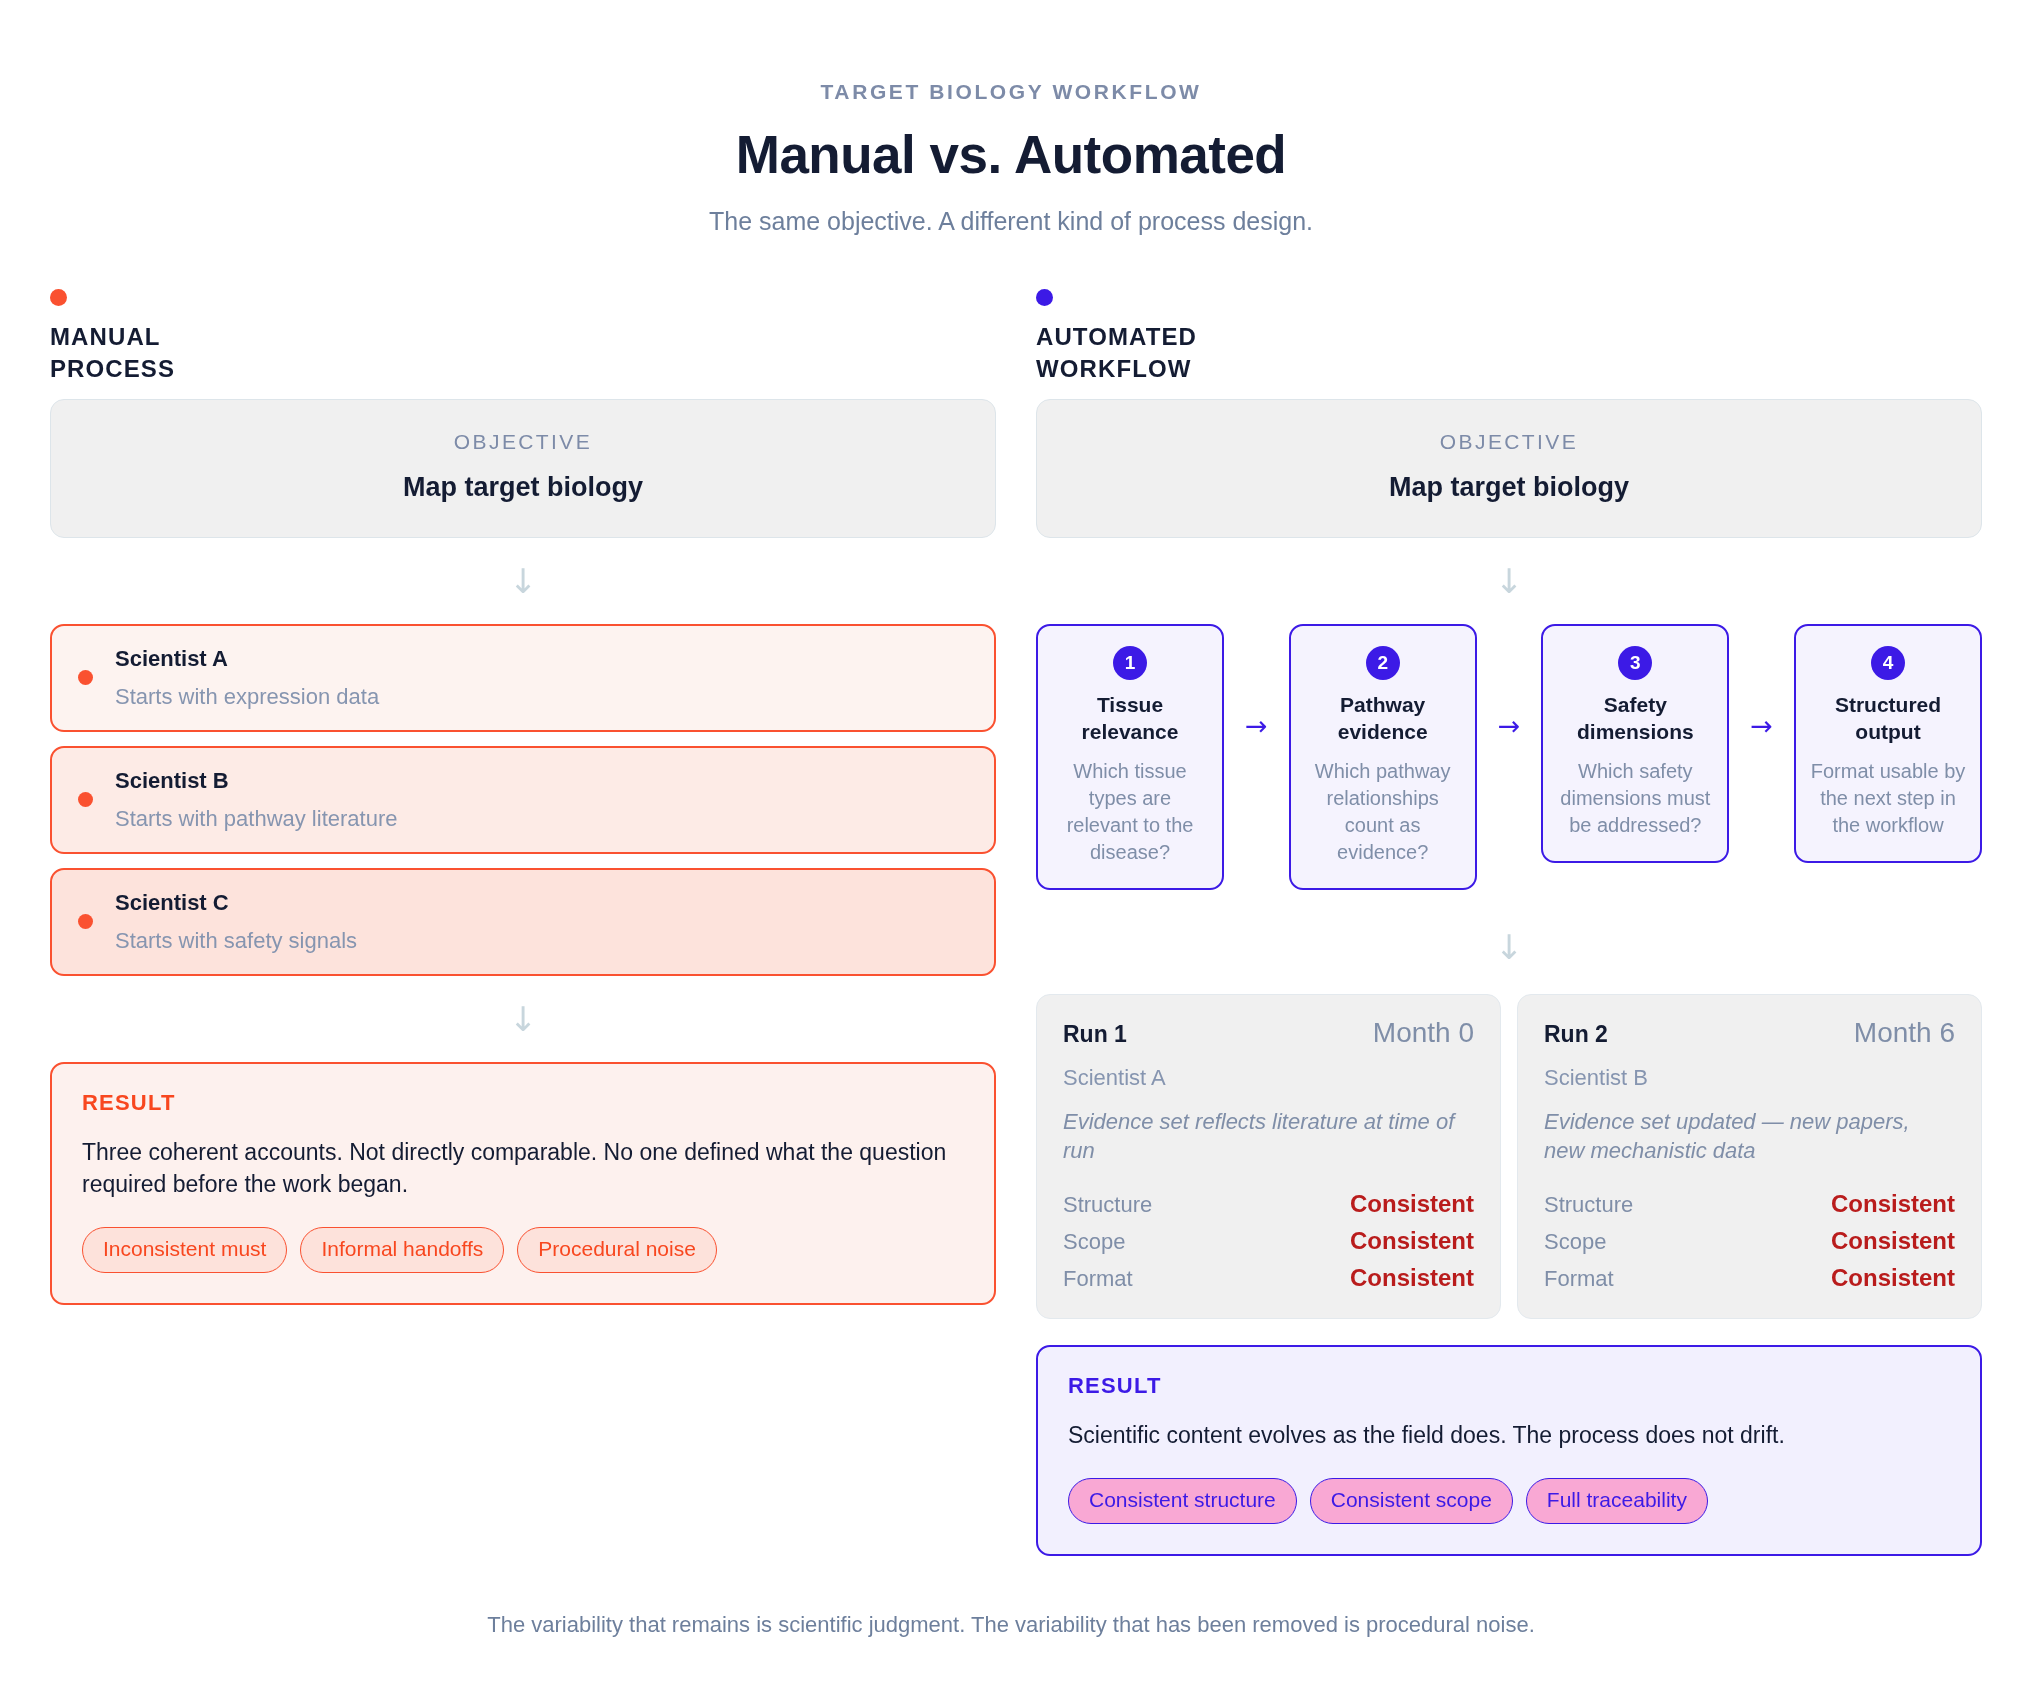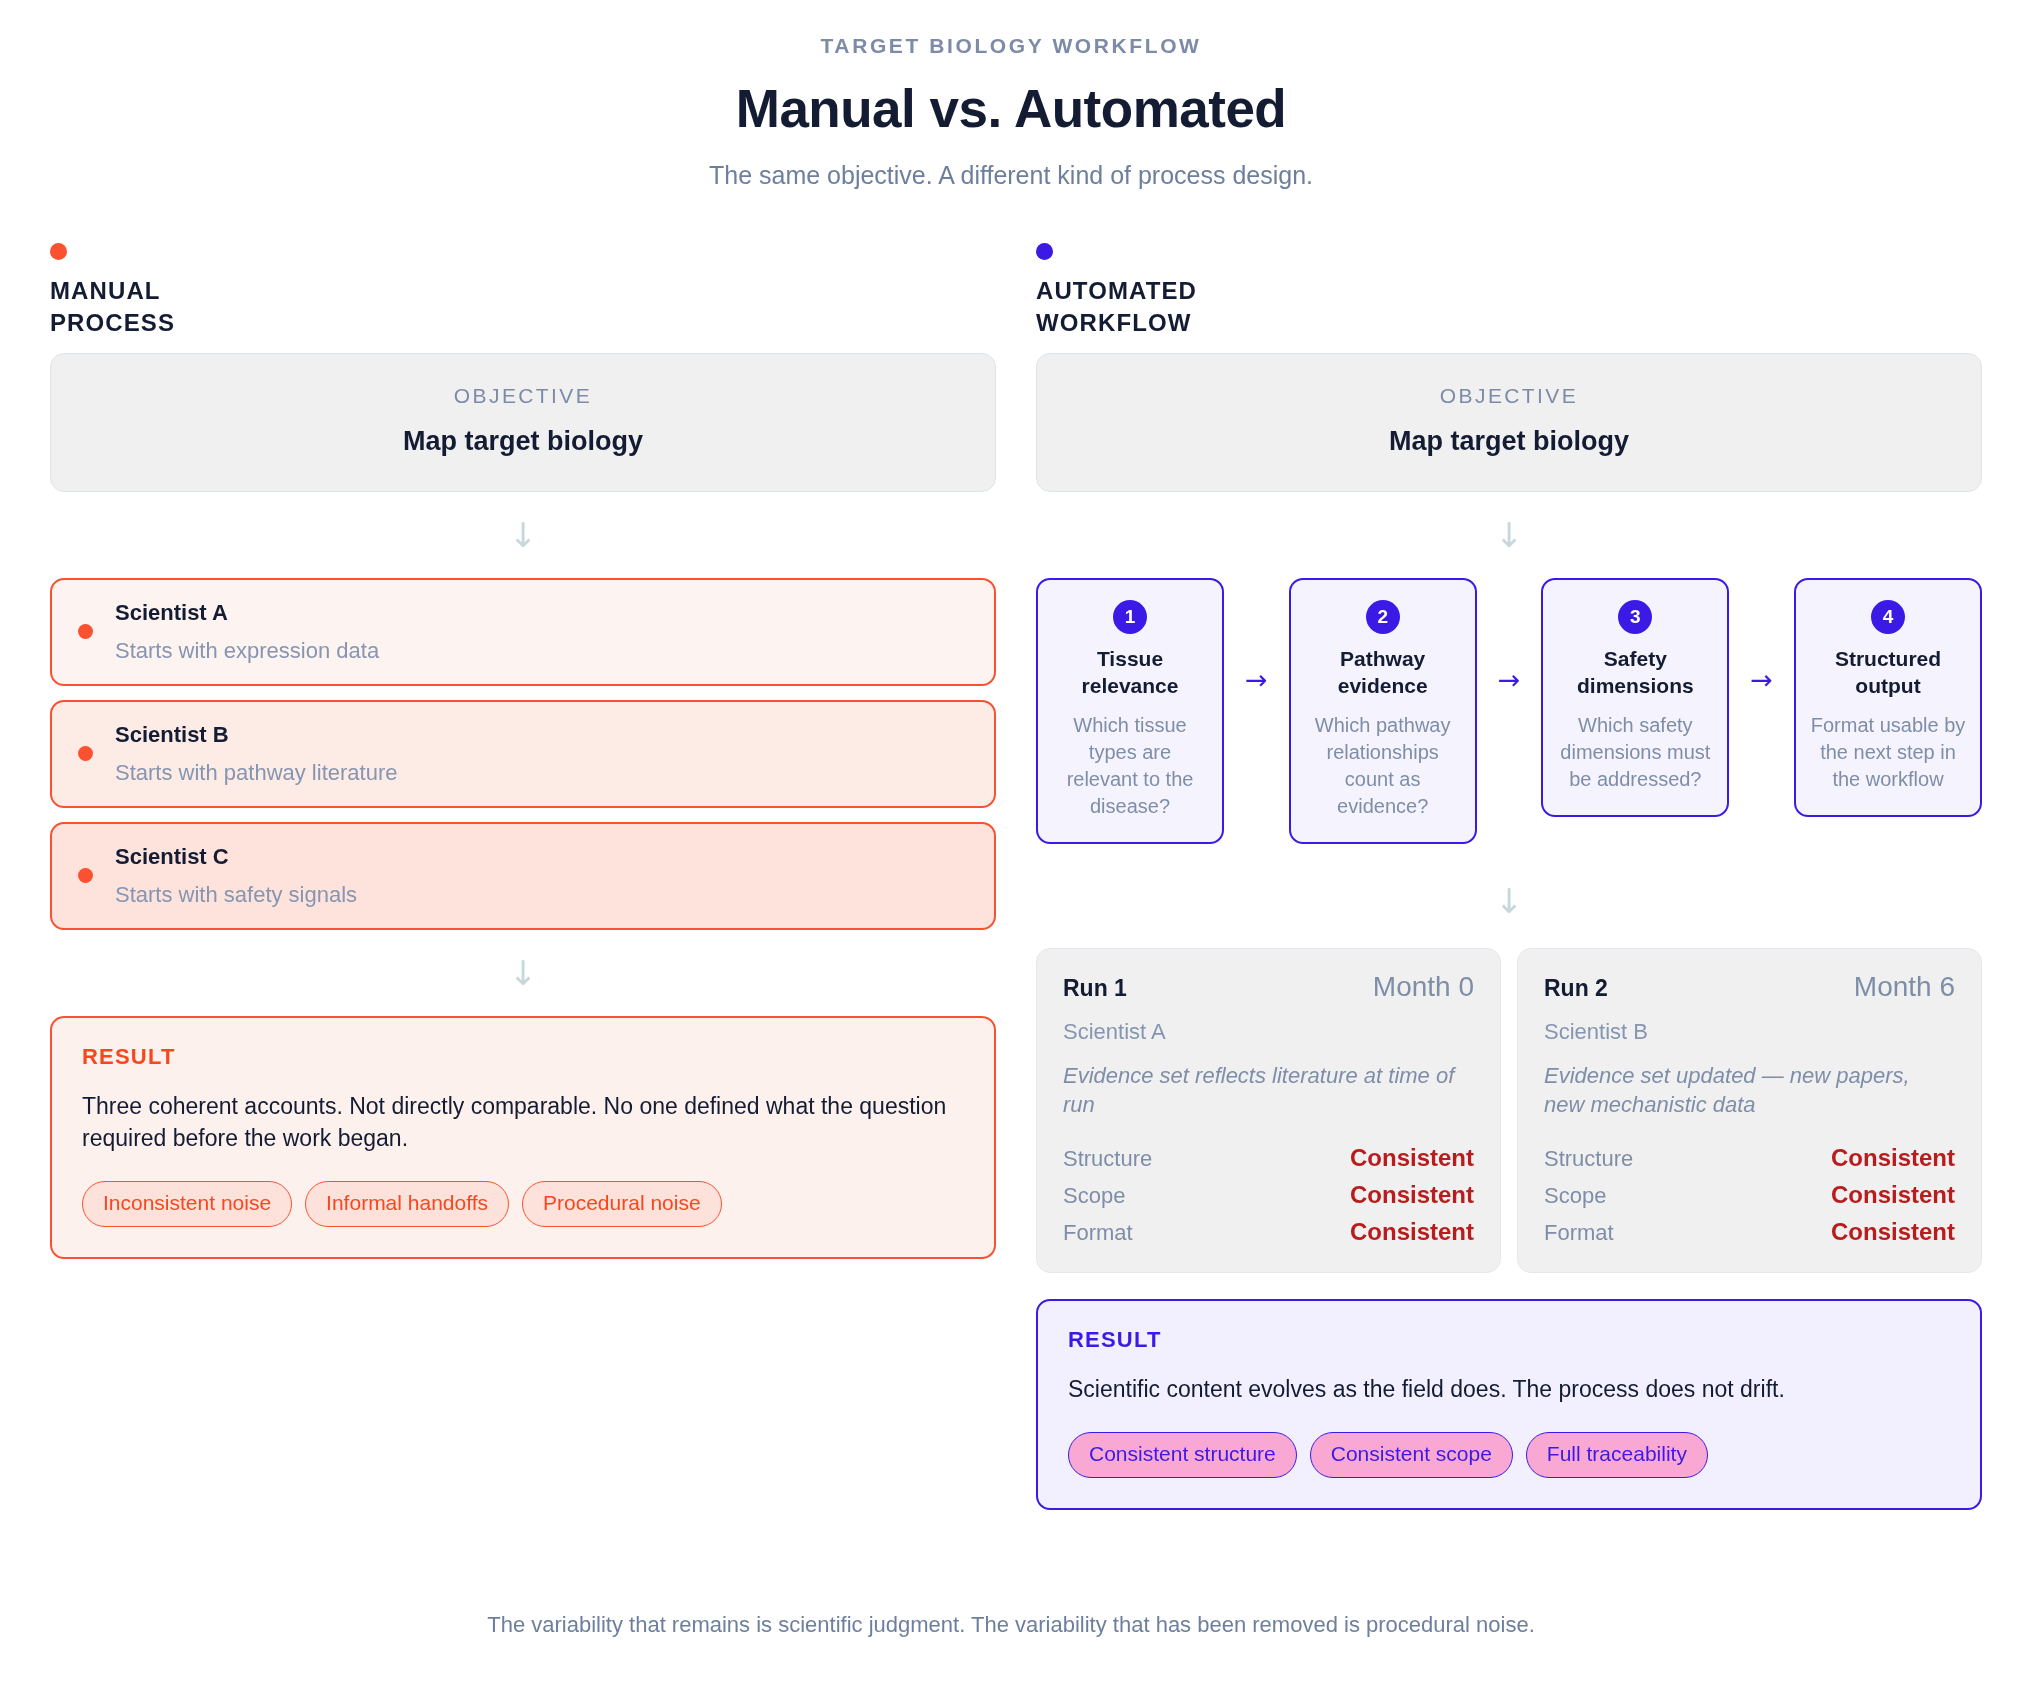--- a/index.html
+++ b/index.html
@@ -14,20 +14,21 @@
     color: #141c33;
     -webkit-font-smoothing: antialiased;
     position: relative;
     overflow: hidden;
   }
 
   
   .page-header {
     text-align: center;
     padding-top: 34px;
+    margin-top: 46px;
   }
   .eyebrow {
     font-size: 21px;
     font-weight: bold;
     letter-spacing: 2.6px;
     color: #7d8ba8;
     text-transform: uppercase;
   }
   .main-title {
     font-size: 53px;
@@ -281,21 +282,21 @@
         </span>
       </div>
     </div>
 
     <div class="down-arrow">↓</div>
 
     <div class="result-card manual">
       <div class="result-label">RESULT</div>
       <div class="result-body">Three coherent accounts. Not directly comparable. No one defined what the question required before the work began.</div>
       <div class="chips">
-        <span class="chip">Inconsistent noise</span>
+        <span class="chip">Inconsistent must</span>
         <span class="chip">Informal handoffs</span>
         <span class="chip">Procedural noise</span>
       </div>
     </div>
   </div>
 
   <div class="column">
     <div class="col-head">
       <span class="head-dot auto"></span>
       <span class="col-title">AUTOMATED WORKFLOW</span>

